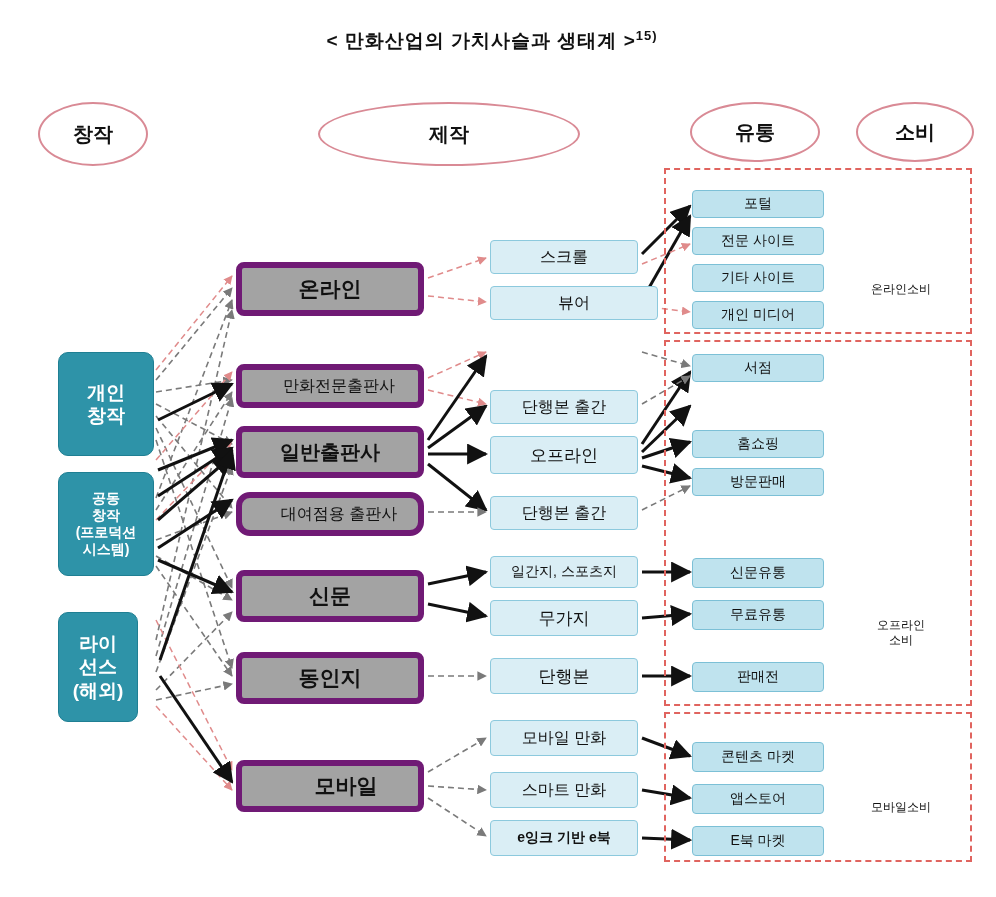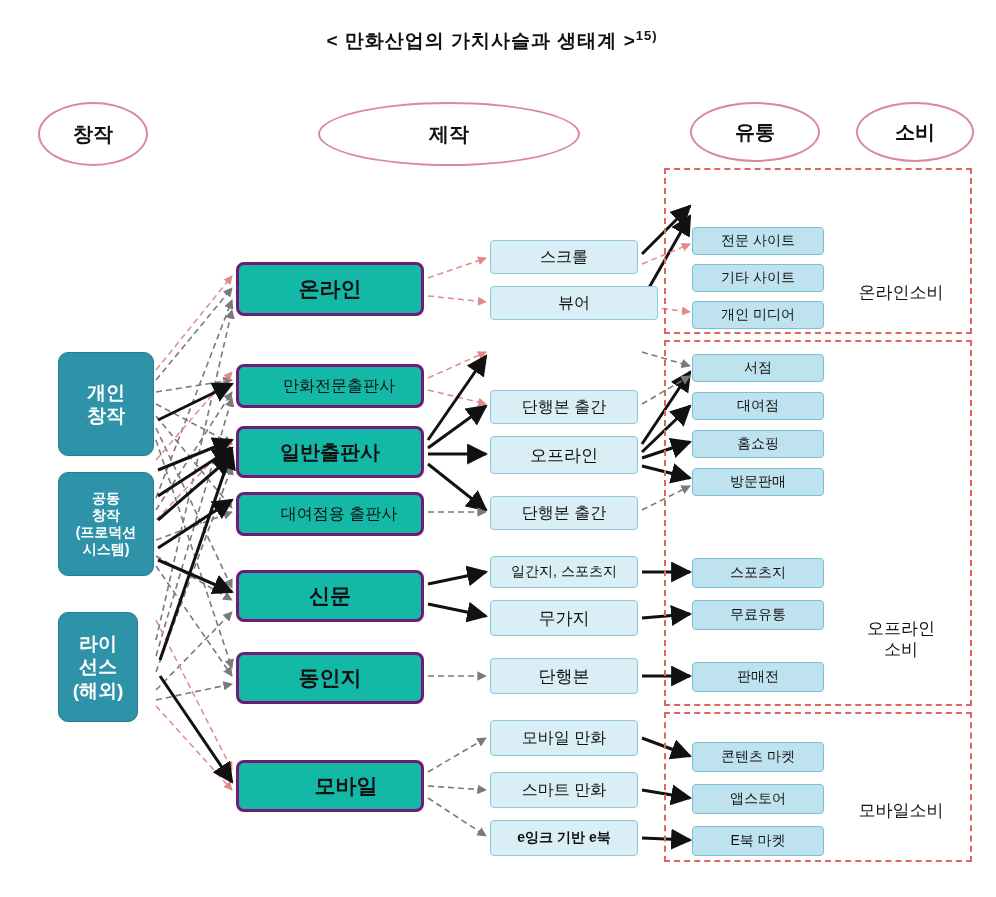--- a/index.html
+++ b/index.html
@@ -61,22 +61,22 @@
     align-items: center;
     justify-content: center;
     text-align: center;
     line-height: 1.22;
     box-sizing: border-box;
   }
 
   
   .prodbox {
     position: absolute;
-    background: #14b8a6;
-    border: 3px solid #701a75;
+    background: #a3a3a3;
+    border: 6px solid #701a75;
     border-radius: 8px;
     color: #111111;
     display: flex;
     align-items: center;
     justify-content: center;
     text-align: center;
     box-sizing: border-box;
     font-weight: bold;
   }
   .prodbox.small {
@@ -114,21 +114,21 @@
 
   
   .group {
     position: absolute;
     border: 2px dashed #e0645f;
     box-sizing: border-box;
     background: transparent;
   }
   .grouplabel {
     position: absolute;
-    font-size: 17px;
+    font-size: 12px;
     color: #111111;
     text-align: center;
     line-height: 1.25;
   }
 
   svg.wires {
     position: absolute;
     left: 0;
     top: 0;
     width: 996px;
@@ -276,47 +276,47 @@
 창작
 (프로덕션
 시스템)</div>
   <div class="srcbox" style="left:58px;top:612px;width:80px;height:110px;font-size:19px;white-space:pre-line;">라이
 선스
 (해외)</div>
 
   <div class="prodbox" style="left:236px;top:262px;width:188px;height:54px;font-size:21px;">온라인</div>
   <div class="prodbox small" style="left:236px;top:364px;width:188px;height:44px;font-size:16px;">만화전문출판사</div>
   <div class="prodbox" style="left:236px;top:426px;width:188px;height:52px;font-size:20px;">일반출판사</div>
-  <div class="prodbox small" style="left:236px;top:492px;width:188px;height:44px;font-size:16px;">대여점용 출판사</div>
+  <div class="prodbox small" style="left:236px;top:492px;width:188px;height:44px;font-size:16px;border-radius:14px;">대여점용 출판사</div>
   <div class="prodbox" style="left:236px;top:570px;width:188px;height:52px;font-size:21px;">신문</div>
   <div class="prodbox" style="left:236px;top:652px;width:188px;height:52px;font-size:21px;">동인지</div>
   <div class="prodbox" style="left:236px;top:760px;width:188px;height:52px;font-size:21px;padding-left:32px;">모바일</div>
 
   <div class="litebox" style="left:490px;top:240px;width:148px;height:34px;font-size:16px;">스크롤</div>
   <div class="litebox" style="left:490px;top:286px;width:168px;height:34px;font-size:16px;">뷰어</div>
   <div class="litebox" style="left:490px;top:390px;width:148px;height:34px;font-size:16px;">단행본 출간</div>
   <div class="litebox" style="left:490px;top:436px;width:148px;height:38px;font-size:17px;">오프라인</div>
   <div class="litebox" style="left:490px;top:496px;width:148px;height:34px;font-size:16px;">단행본 출간</div>
   <div class="litebox" style="left:490px;top:556px;width:148px;height:32px;font-size:14px;">일간지, 스포츠지</div>
   <div class="litebox" style="left:490px;top:600px;width:148px;height:36px;font-size:17px;">무가지</div>
   <div class="litebox" style="left:490px;top:658px;width:148px;height:36px;font-size:17px;">단행본</div>
   <div class="litebox" style="left:490px;top:720px;width:148px;height:36px;font-size:16px;">모바일 만화</div>
   <div class="litebox" style="left:490px;top:772px;width:148px;height:36px;font-size:16px;">스마트 만화</div>
   <div class="litebox" style="left:490px;top:820px;width:148px;height:36px;font-size:14px;font-weight:bold;">e잉크 기반 e북</div>
 
+  <div class="chanbox" style="left:692px;top:190px;width:132px;height:28px;">포털</div>
   <div class="chanbox" style="left:692px;top:227px;width:132px;height:28px;">전문 사이트</div>
   <div class="chanbox" style="left:692px;top:264px;width:132px;height:28px;">기타 사이트</div>
   <div class="chanbox" style="left:692px;top:301px;width:132px;height:28px;">개인 미디어</div>
 
   <div class="chanbox" style="left:692px;top:354px;width:132px;height:28px;">서점</div>
-  <div class="chanbox" style="left:692px;top:392px;width:132px;height:28px;">대여점</div>
   <div class="chanbox" style="left:692px;top:430px;width:132px;height:28px;">홈쇼핑</div>
   <div class="chanbox" style="left:692px;top:468px;width:132px;height:28px;">방문판매</div>
 
-  <div class="chanbox" style="left:692px;top:558px;width:132px;height:30px;">스포츠지</div>
+  <div class="chanbox" style="left:692px;top:558px;width:132px;height:30px;">신문유통</div>
   <div class="chanbox" style="left:692px;top:600px;width:132px;height:30px;">무료유통</div>
   <div class="chanbox" style="left:692px;top:662px;width:132px;height:30px;">판매전</div>
 
   <div class="chanbox" style="left:692px;top:742px;width:132px;height:30px;">콘텐츠 마켓</div>
   <div class="chanbox" style="left:692px;top:784px;width:132px;height:30px;">앱스토어</div>
   <div class="chanbox" style="left:692px;top:826px;width:132px;height:30px;">E북 마켓</div>
 
 </div>
 
 </body></html>

